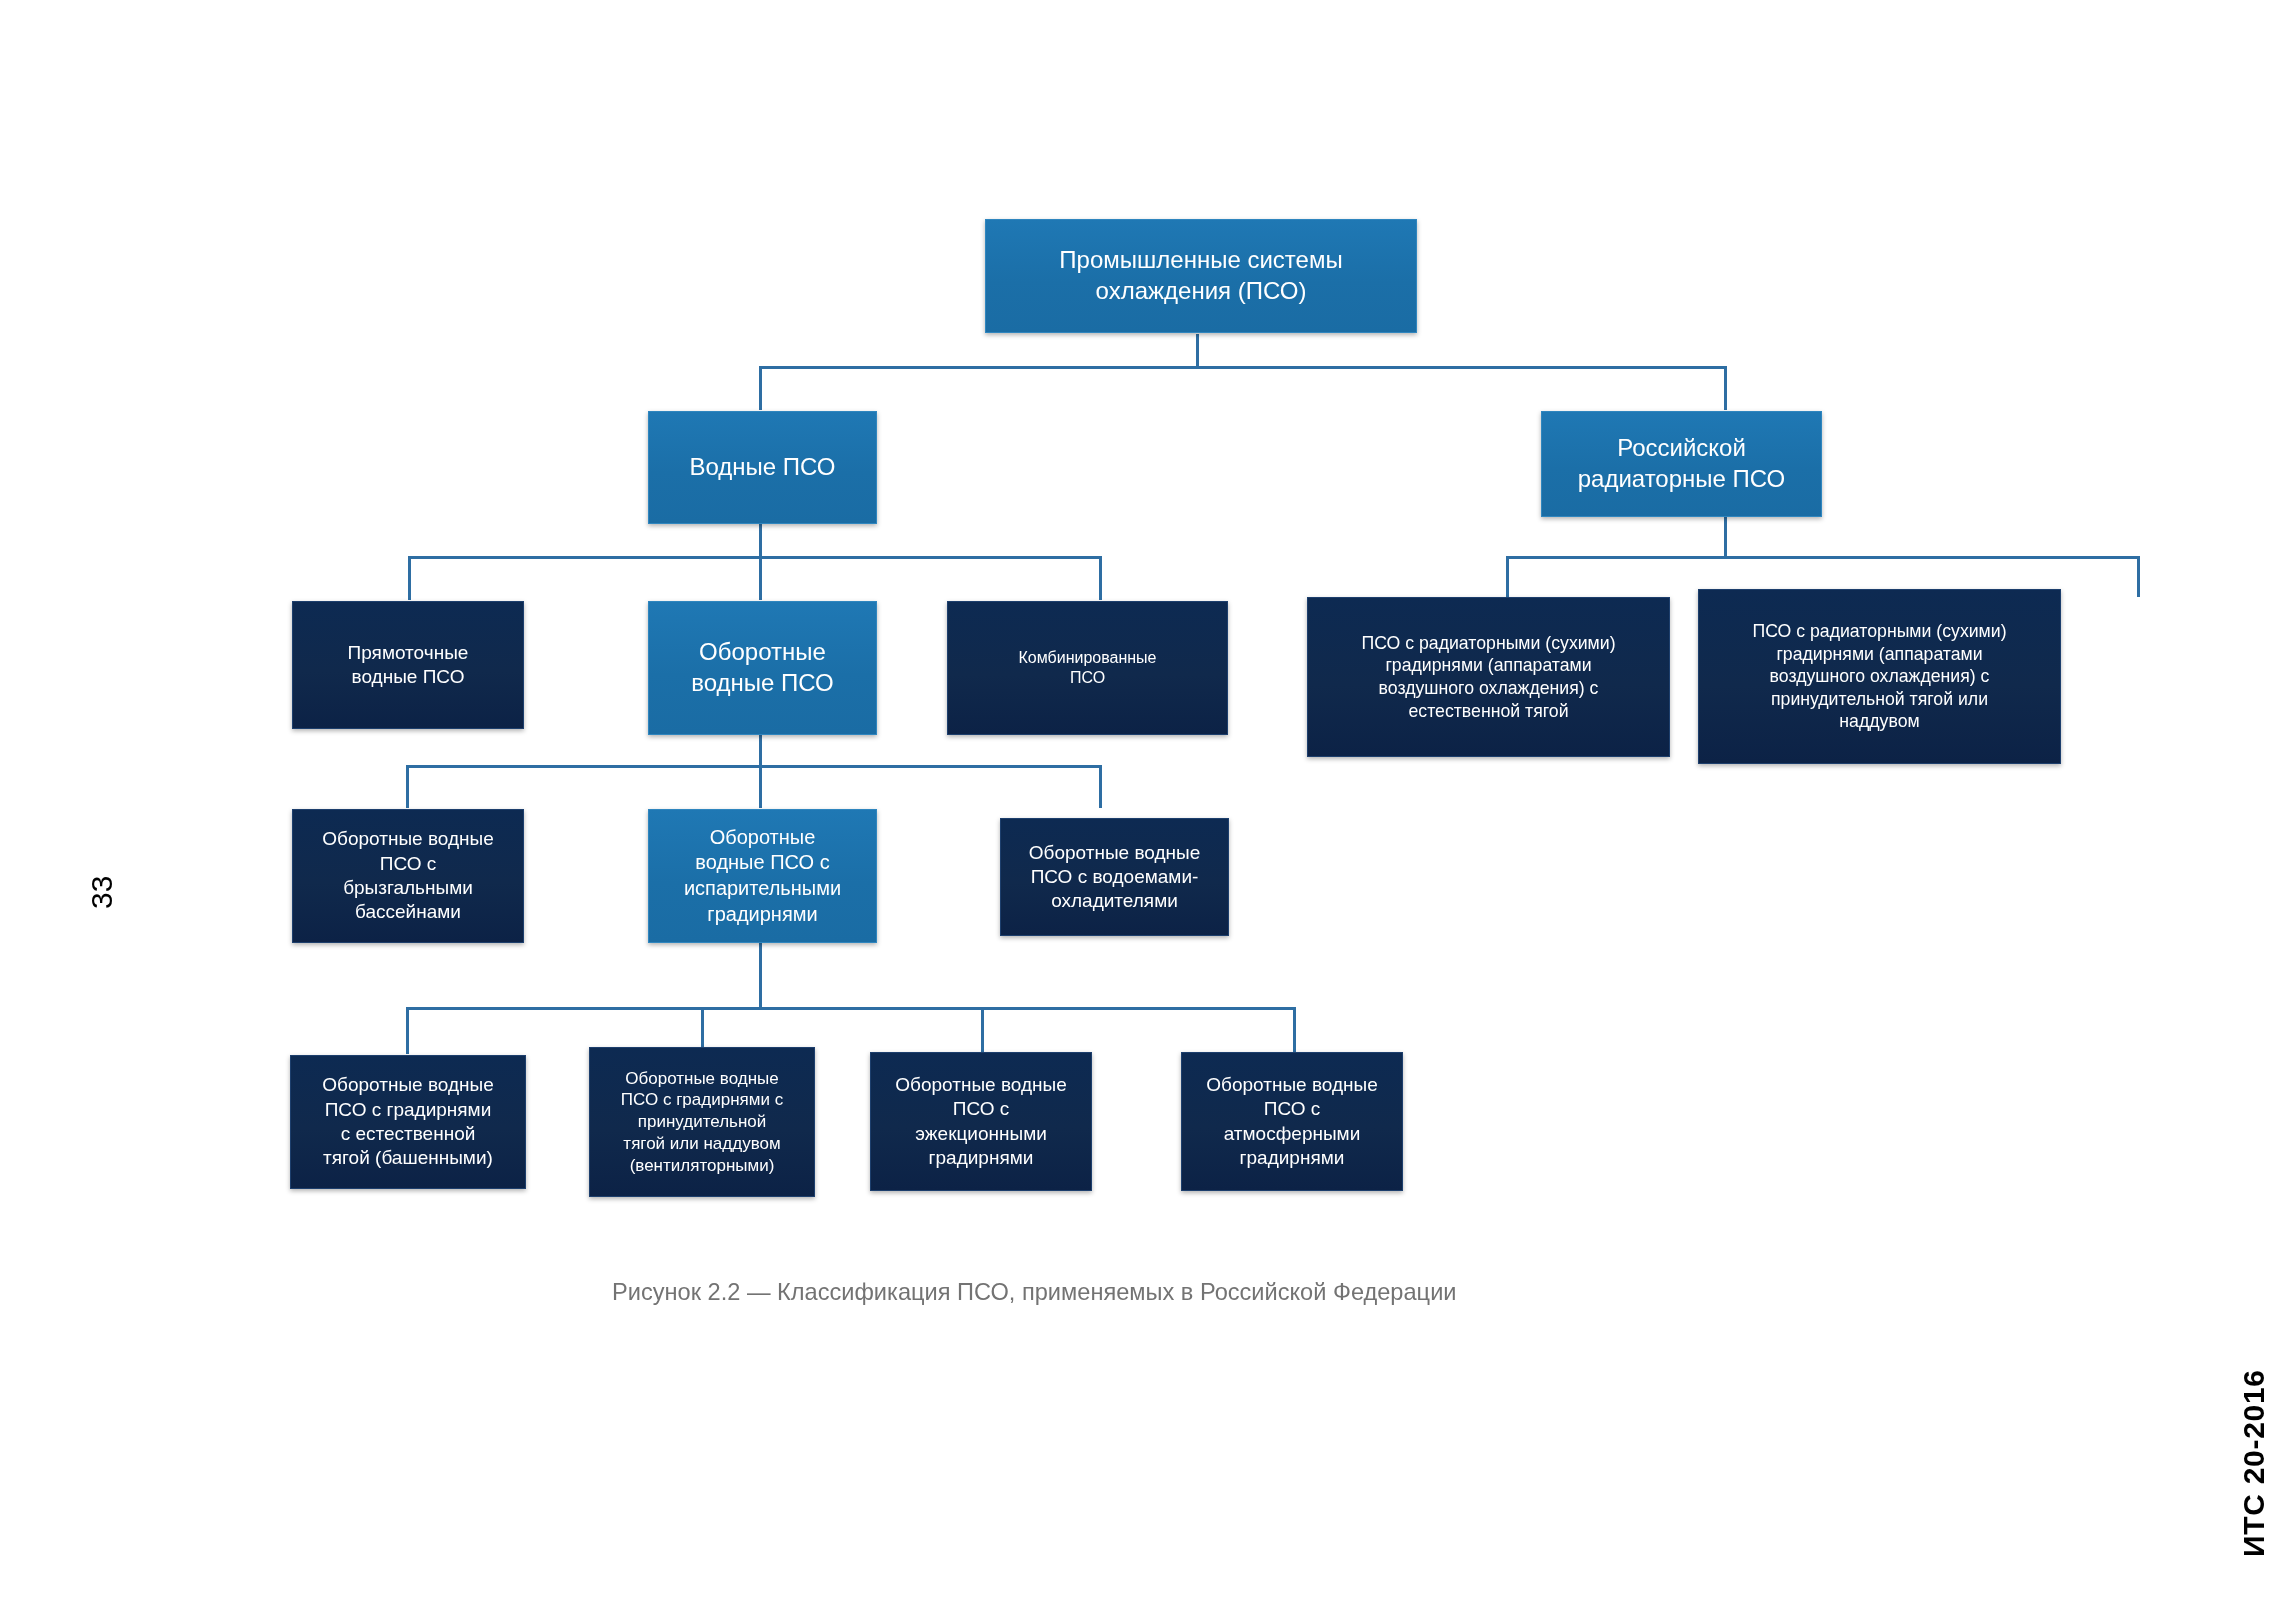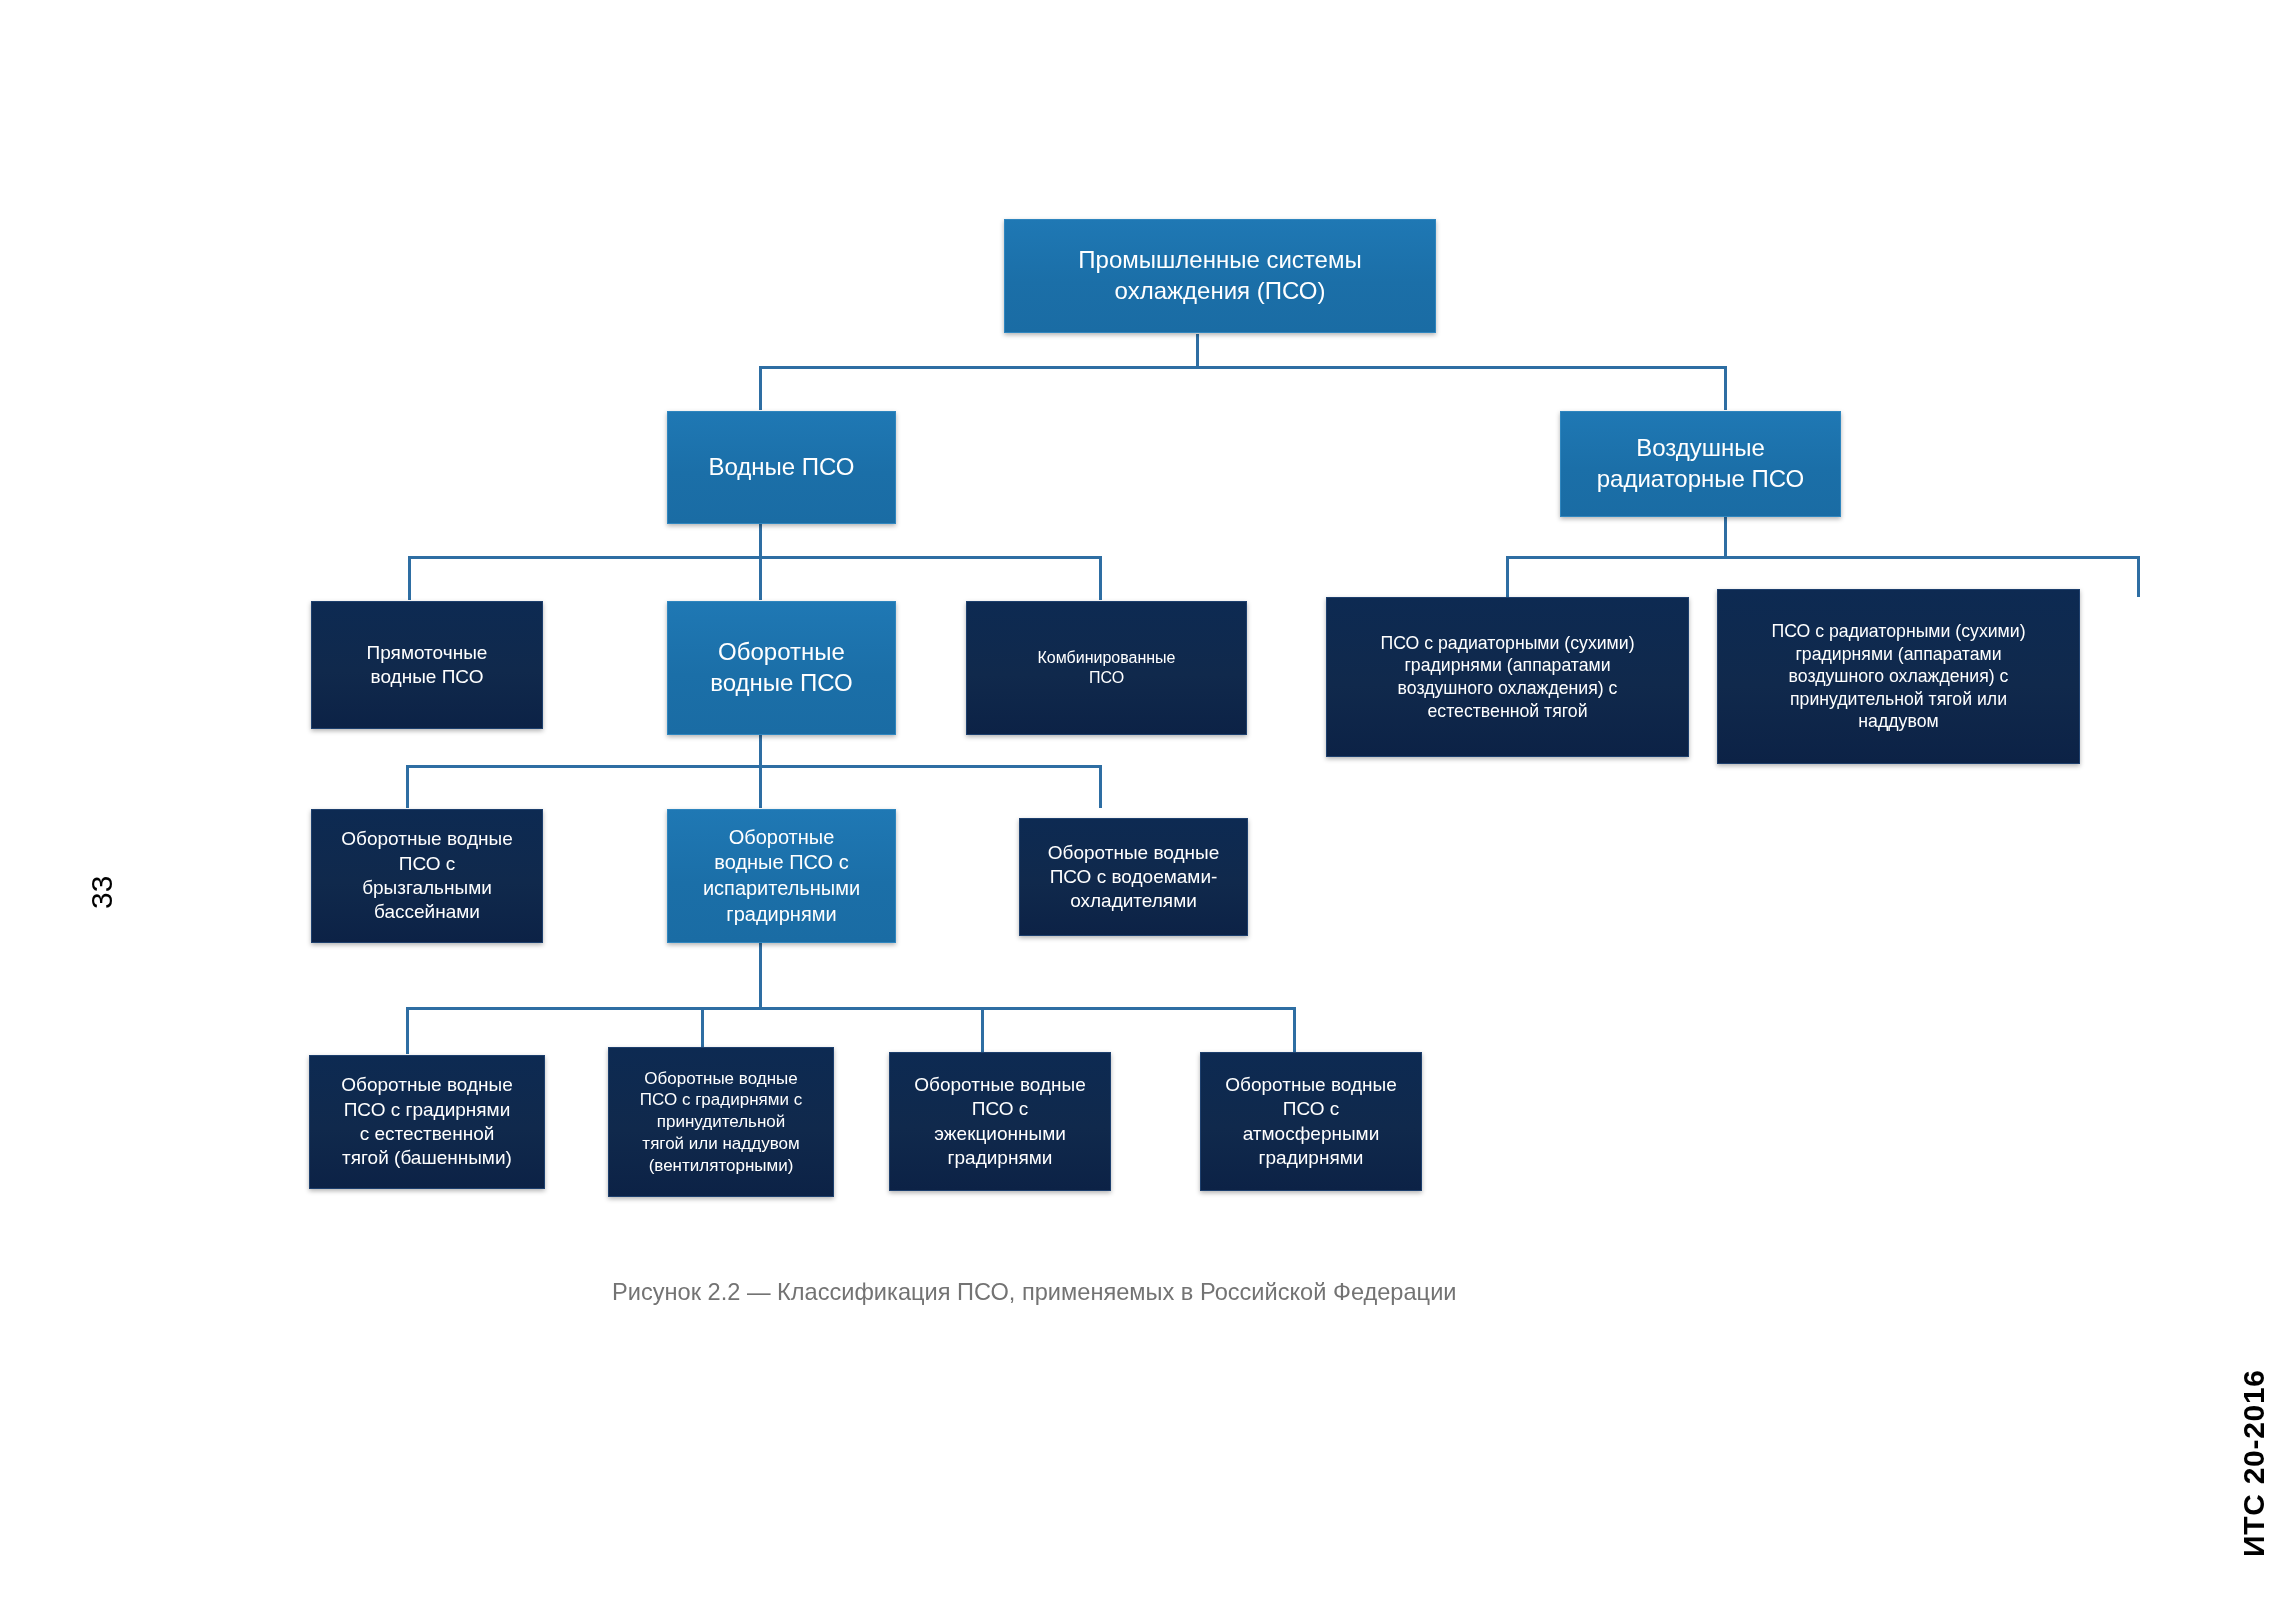--- a/index.html
+++ b/index.html
@@ -17,21 +17,20 @@
     position:absolute;
     box-sizing:border-box;
     display:flex;
     align-items:center;
     justify-content:center;
     text-align:center;
     color:#ffffff;
     line-height:1.28;
     padding:3.9px 6.5px;
     box-shadow:0 2px 4.6px rgba(0,0,0,.30);
-    margin-left:19px;
   }
   .node .txt{white-space:pre-line;display:block;width:100%;}
   .node.light{
     background:linear-gradient(180deg,#1f78b4 0%,#1b6fa8 55%,#1a6ca4 100%);
     border:1.3px solid #2f86bf;
   }
   .node.dark{
     background:linear-gradient(180deg,#0d2a52 0%,#10294c 55%,#0c2246 100%);
     border:1.3px solid #1d3f6d;
   }
@@ -105,21 +104,21 @@
   <div class="node light" style="left:985px;top:219px;width:432px;height:114px;font-size:24px;">
     <span class="txt">Промышленные системы
 охлаждения (ПСО)</span>
   </div>
 
   <div class="node light" style="left:648px;top:411px;width:229px;height:113px;font-size:24px;">
     <span class="txt">Водные ПСО</span>
   </div>
 
   <div class="node light" style="left:1541px;top:411px;width:281px;height:106px;font-size:24px;">
-    <span class="txt">Воздушные
+    <span class="txt">Российской
 радиаторные ПСО</span>
   </div>
 
   <div class="node dark" style="left:292px;top:601px;width:232px;height:128px;font-size:19px;">
     <span class="txt">Прямоточные
 водные ПСО</span>
   </div>
 
   <div class="node light" style="left:648px;top:601px;width:229px;height:134px;font-size:24px;">
     <span class="txt">Оборотные

